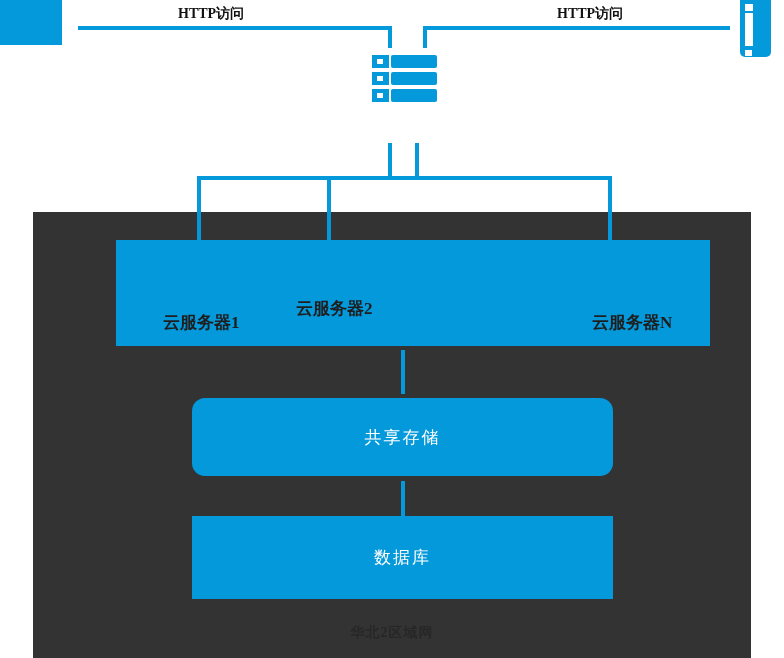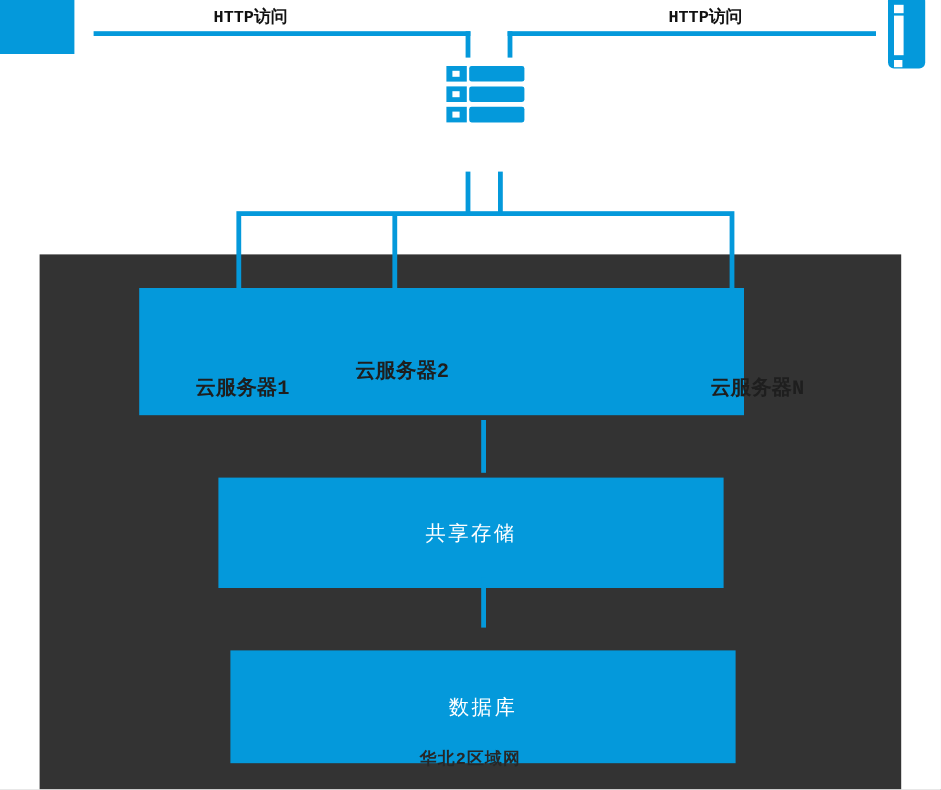--- a/index.html
+++ b/index.html
@@ -1,18 +1,18 @@
 <!DOCTYPE html>
 <html><head>
 <meta charset="utf-8">
 <style>
   html,body{margin:0;padding:0;background:#ffffff;}
   #stage{
     position:relative;width:784px;height:658px;background:#ffffff;overflow:hidden;
-    font-family:Liberation Mono, monospace;
+    font-family:Liberation Serif, serif;
   }
   .abs{position:absolute;}
   .blue{background:#0499db;}
   .line{position:absolute;background:#0499db;}
   .lbl-black{position:absolute;color:#111111;font-weight:bold;white-space:nowrap;}
   .lbl-dark{position:absolute;color:#1e1e1e;font-weight:bold;font-size:17px;white-space:nowrap;}
   .lbl-white{color:#ffffff;font-size:17px;letter-spacing:2px;white-space:nowrap;}
   .box-center{display:flex;align-items:center;justify-content:center;}
 
   
@@ -80,34 +80,34 @@
 
   <div class="line" style="left:388px;top:143px;width:4px;height:37px;"></div>
   <div class="line" style="left:415px;top:143px;width:4px;height:37px;"></div>
   <div class="line" style="left:197px;top:176px;width:415px;height:4px;"></div>
   <div class="line" style="left:197px;top:180px;width:4px;height:60px;z-index:3;"></div>
   <div class="line" style="left:327px;top:180px;width:4px;height:60px;z-index:3;"></div>
   <div class="line" style="left:608px;top:180px;width:4px;height:60px;z-index:3;"></div>
 
   <div class="abs" id="datacenter">
 
-    <div class="abs blue" style="left:83px;top:28px;width:504px;height:106px;text-align:right;">
+    <div class="abs blue" style="left:83px;top:28px;width:594px;height:106px;text-align:right;">
       <div class="lbl-dark" style="left:47px;top:71px;">云服务器1</div>
       <div class="lbl-dark" style="left:180px;top:57px;">云服务器2</div>
       <div class="lbl-dark" style="left:476px;top:71px;">云服务器N</div>
     </div>
 
     <div class="line" style="left:368px;top:138px;width:4px;height:44px;"></div>
 
-    <div class="abs blue box-center" style="left:149px;top:186px;width:421px;height:92px;">
+    <div class="abs blue box-center" style="left:159px;top:186px;width:421px;height:78px;border-radius:13px;">
       <span class="lbl-white">共享存储</span>
     </div>
 
     <div class="line" style="left:368px;top:269px;width:4px;height:42px;"></div>
 
-    <div class="abs blue box-center" style="left:159px;top:330px;width:421px;height:94px;">
+    <div class="abs blue box-center" style="left:159px;top:304px;width:421px;height:83px;">
       <span class="lbl-white">数据库</span>
     </div>
   </div>
 
   <div id="region-label">华北2区域网</div>
 
 </div>
 
 </body></html>

